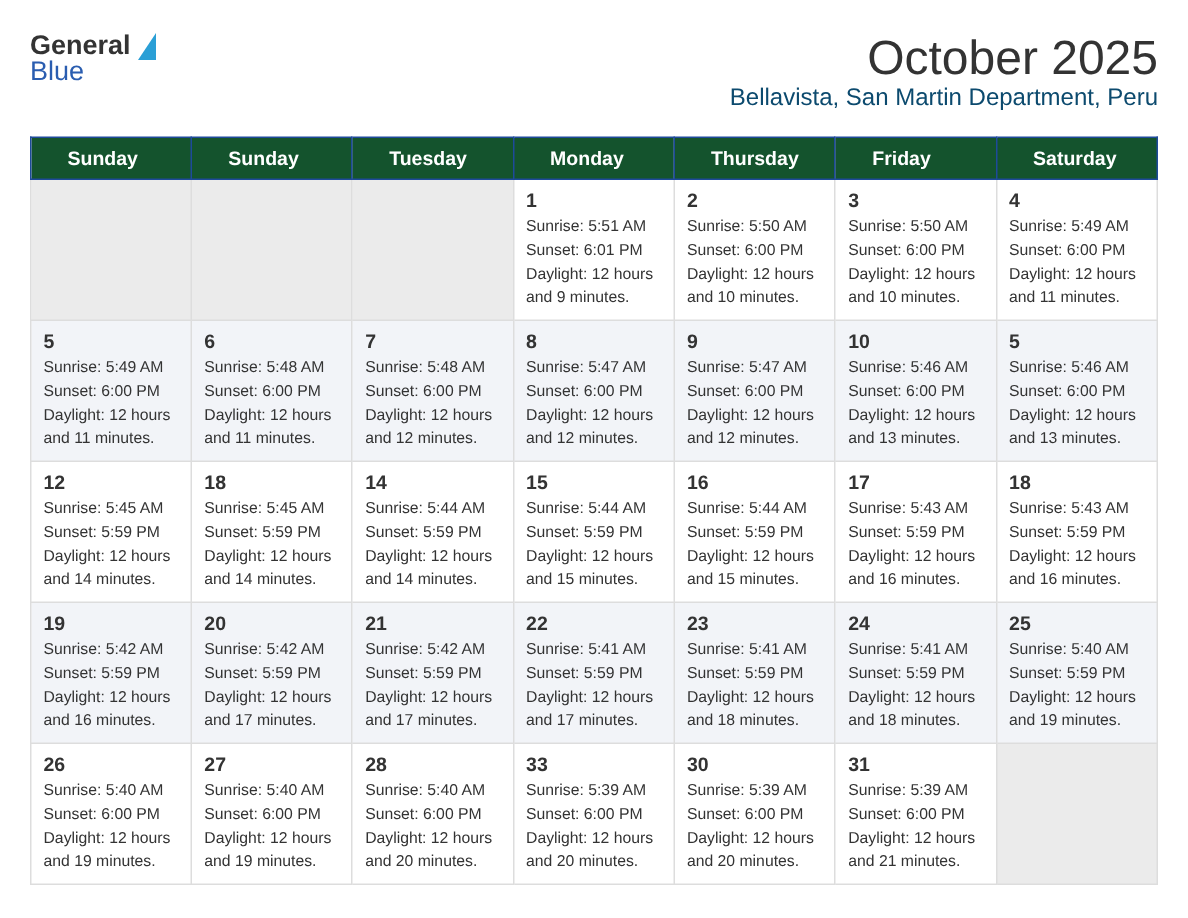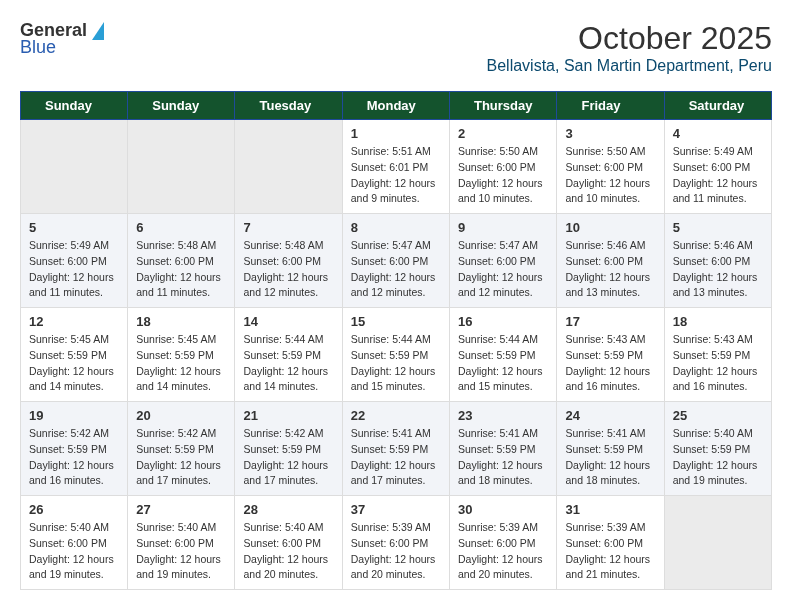--- a/index.html
+++ b/index.html
@@ -351,21 +351,21 @@
         </td>
         <td>
           <span class="day-num">28</span>
           <div class="day-info">
             <div>Sunrise: 5:40 AM</div>
             <div>Sunset: 6:00 PM</div>
             <div>Daylight: 12 hours and 20 minutes.</div>
           </div>
         </td>
         <td>
-          <span class="day-num">37</span>
+          <span class="day-num">33</span>
           <div class="day-info">
             <div>Sunrise: 5:39 AM</div>
             <div>Sunset: 6:00 PM</div>
             <div>Daylight: 12 hours and 20 minutes.</div>
           </div>
         </td>
         <td>
           <span class="day-num">30</span>
           <div class="day-info">
             <div>Sunrise: 5:39 AM</div>

